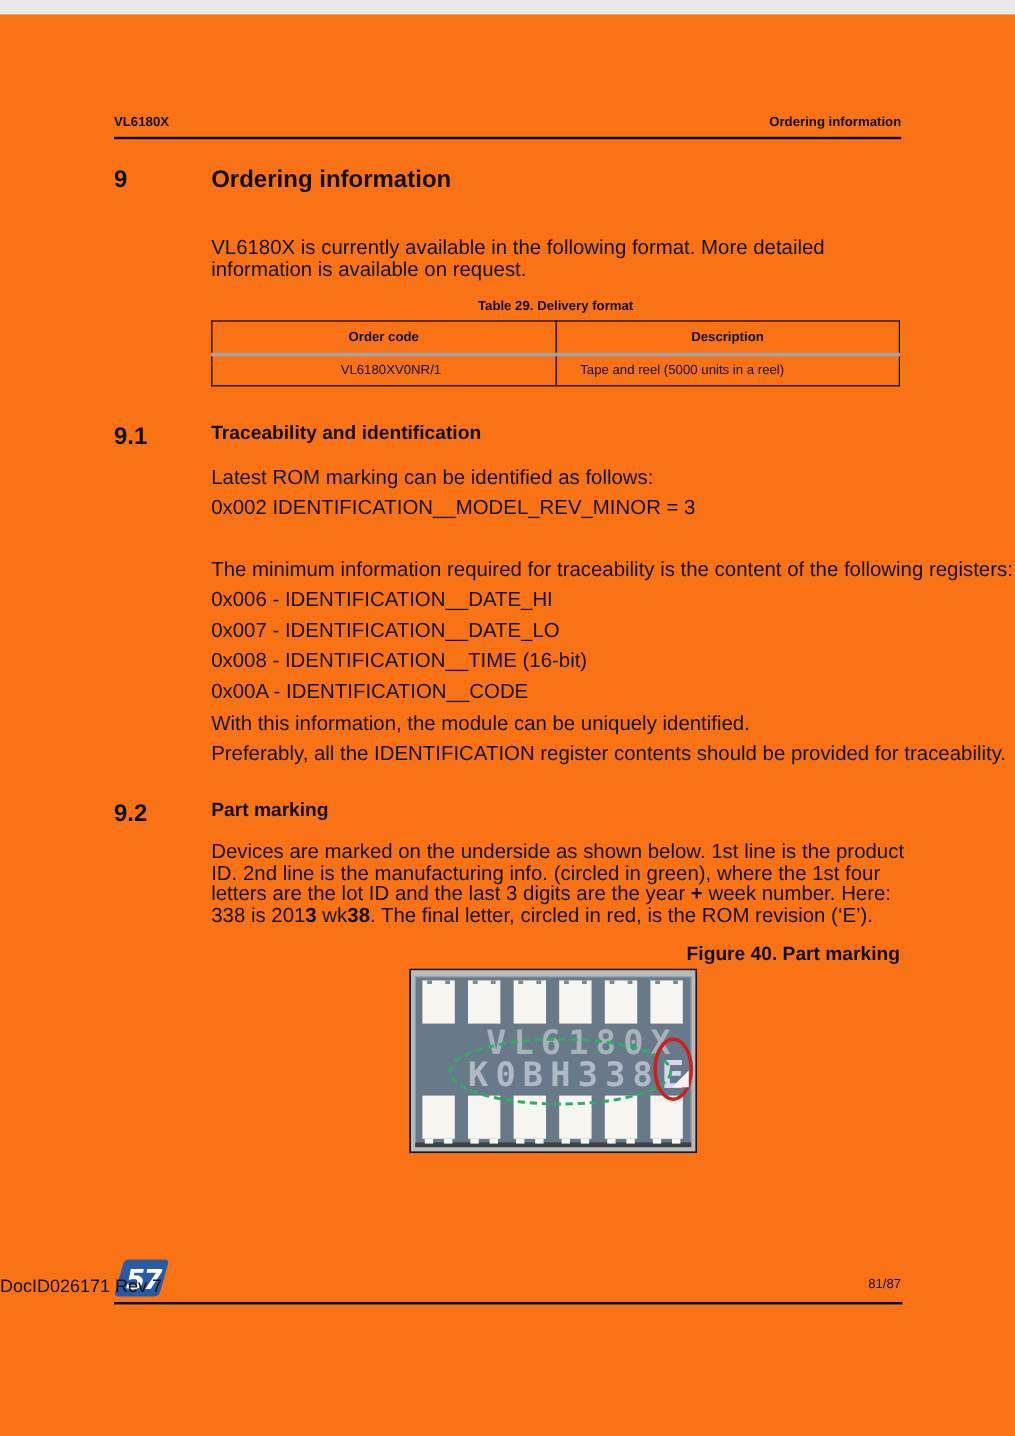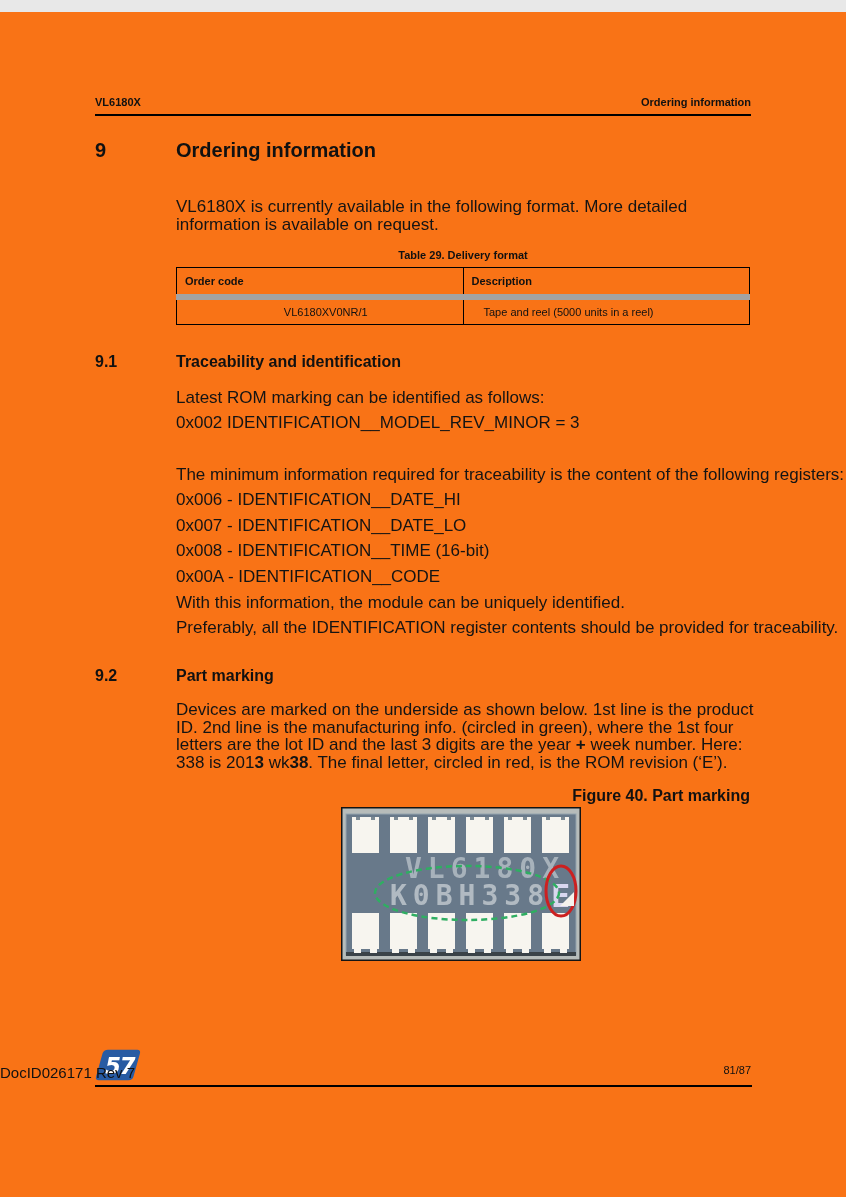--- a/index.html
+++ b/index.html
@@ -9,37 +9,37 @@
     margin:12px auto;
   }
   .abs{position:absolute;}
   
   .hdr-left{left:95px;top:84px;font-size:11px;font-weight:bold;}
   .hdr-right{right:95px;top:84px;font-size:11px;font-weight:bold;}
   .hdr-rule{left:95px;top:102px;width:656px;height:2px;background:#000;}
   
   .h1-num{left:95px;top:127px;font-size:20px;font-weight:bold;}
   .h1-title{left:176px;top:127px;font-size:20px;font-weight:bold;}
-  .h2-num{left:95px;font-size:16px;font-weight:bold;}
+  .h2-num{left:95px;font-size:20px;font-weight:bold;}
   .h2-title{left:176px;font-size:16px;font-weight:bold;}
   .t341{top:341px;} .t655{top:655px;}
   
   .body-txt{font-size:17px;line-height:17.5px;color:#141414;}
   .intro{left:176px;top:186px;width:578px;}
   .line{left:176px;white-space:nowrap;}
   .l0{top:377px;}.l1{top:402px;}.l2{top:454px;}.l3{top:479px;}
   .l4{top:505px;}.l5{top:530px;}.l6{top:556px;}.l7{top:582px;}.l8{top:607px;}
   .para92{left:176px;top:689px;width:582px;}
   .b{font-weight:bold;}
   
   .tbl-caption{left:176px;top:237px;width:574px;text-align:center;font-size:11px;font-weight:bold;}
   table.dtable{left:176px;top:255px;width:574px;border-collapse:collapse;position:absolute;
     font-size:11px;table-layout:fixed;}
   table.dtable th,table.dtable td{border:1.5px solid #000;padding:0 8px;}
-  table.dtable th{height:26px;font-weight:bold;text-align:left;border-bottom:6px solid #a3a3a3;}
+  table.dtable th{height:26px;font-weight:bold;text-align:center;border-bottom:3px solid #a3a3a3;}
   table.dtable td{height:24px;padding-left:20px;}
   td.c1{width:150px;text-align:center;}
   td.c2{text-align:left;}
   
   .fig-caption{left:176px;top:775px;width:574px;text-align:right;font-size:16px;font-weight:bold;}
   .figure-wrap{left:341px;top:795px;width:240px;height:154px;}
   
   .logo-wrap{left:95px;top:1036px;width:46px;height:34px;}
   .ftr-doc{left:0;top:1052px;width:689px;text-align:left;font-size:15px;}
   .ftr-page{right:95px;top:1052px;font-size:11px;padding-left:44px;}

